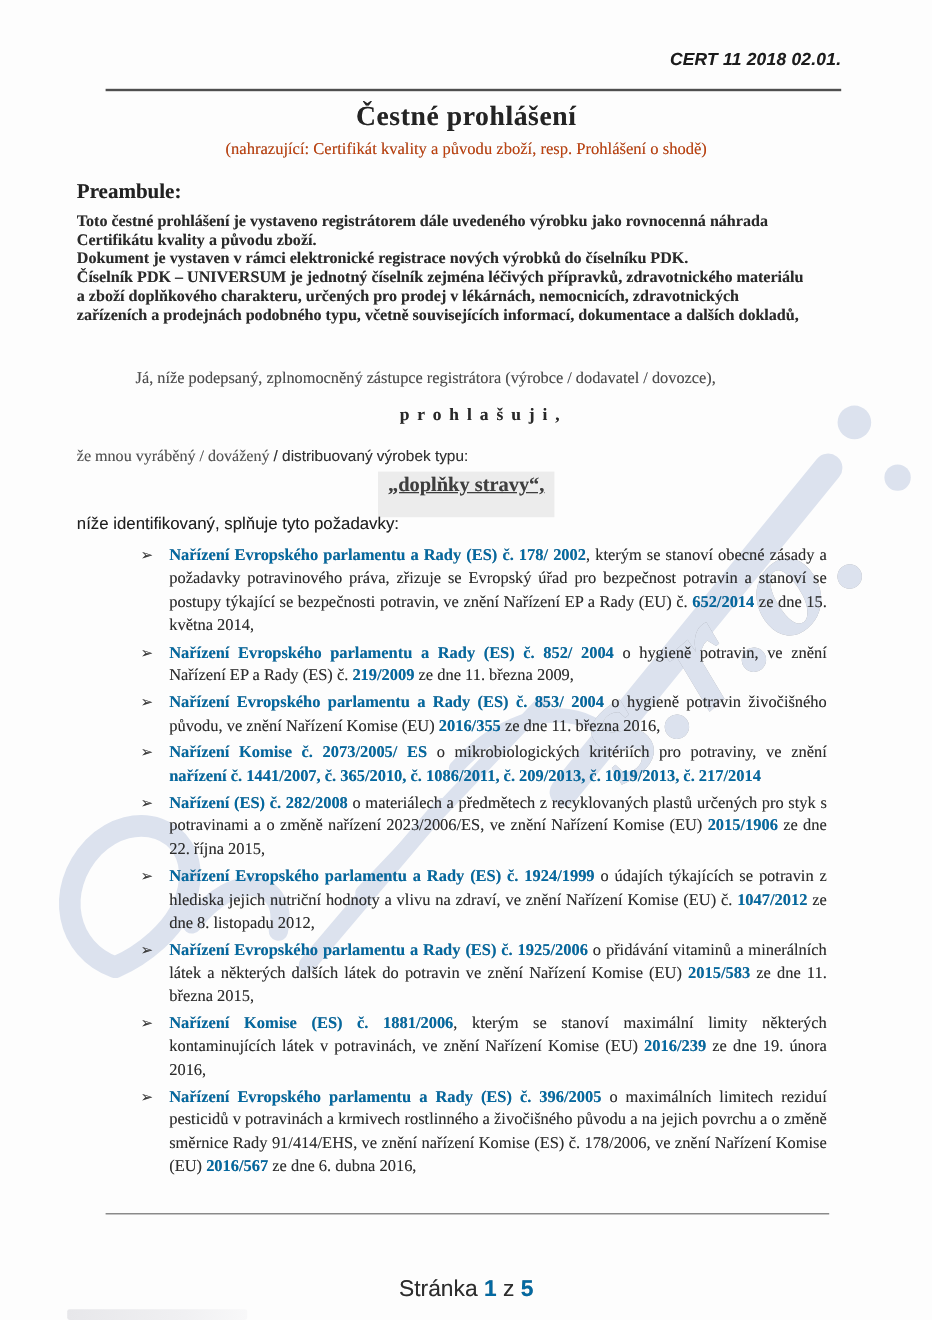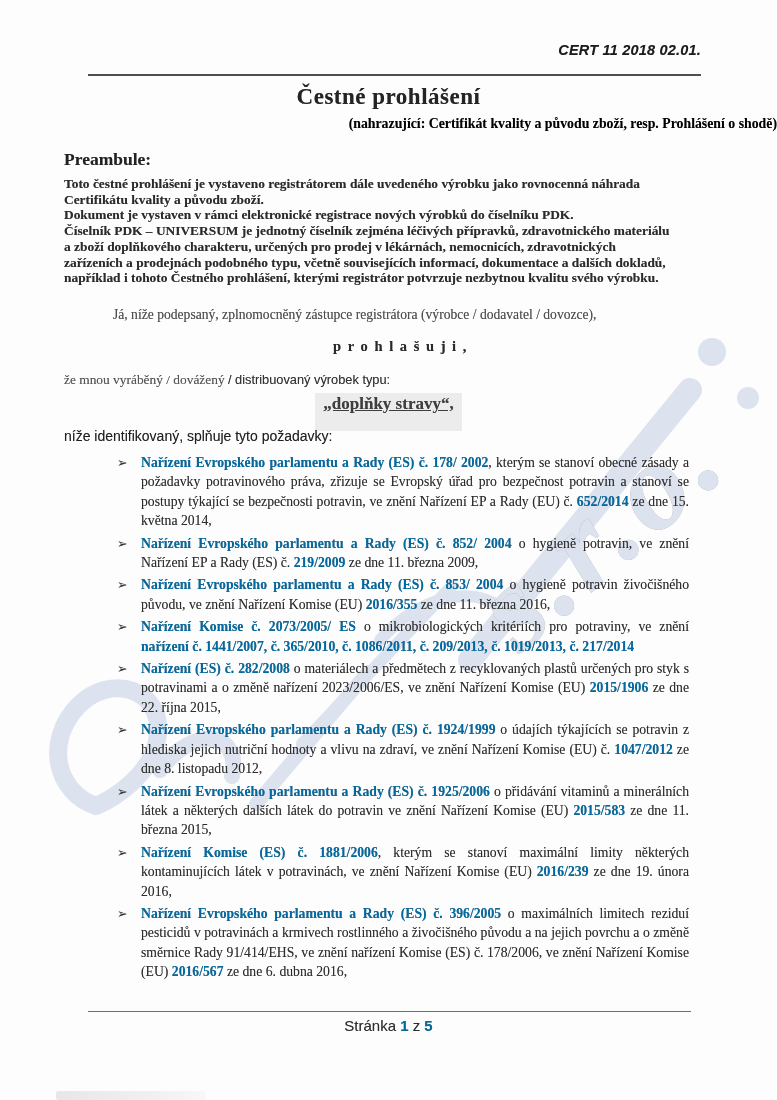--- a/index.html
+++ b/index.html
@@ -10,22 +10,22 @@
   }
   .wm{position:absolute;inset:0;z-index:0;pointer-events:none;}
   .content{position:absolute;inset:0;z-index:1;}
 
   .doc-ref{position:absolute;top:42px;right:76px;font-family:"Liberation Sans",sans-serif;
     font-style:italic;font-weight:600;font-size:14.5px;color:#1c1c1c;letter-spacing:.2px;}
   .top-rule{position:absolute;left:88px;right:76px;top:74px;border-top:2px solid var(--rule,#4f4f4f);}
 
   .title{position:absolute;top:84px;left:0;right:0;text-align:center;
     font-size:23px;font-weight:bold;letter-spacing:.5px;color:#242424;}
-  .subtitle{position:absolute;top:116px;left:0;right:0;text-align:right;
-    font-size:13.8px;font-weight:bold;color:#000000;}
+  .subtitle{position:absolute;top:116px;left:0;right:0;text-align:center;
+    font-size:13.8px;font-weight:normal;color:#c2410c;}
 
   .pre-head{position:absolute;top:149px;left:64px;font-size:17.5px;font-weight:bold;color:#222;}
   .preamble{position:absolute;top:176px;left:64px;right:40px;
     font-size:13.4px;font-weight:bold;line-height:15.7px;color:#2b2b2b;}
 
   .intro{position:absolute;top:307px;left:113px;font-size:13.6px;color:#4e4e4e;}
   .verb{position:absolute;top:338px;left:0;right:0;text-align:center;
     font-size:14.5px;font-weight:bold;letter-spacing:1.5px;color:#292929;padding-left:24px;}
   .product-line{position:absolute;top:372px;left:64px;font-size:13.4px;color:#555;}
   .product-line .sans{font-family:"Liberation Sans",sans-serif;font-size:12.8px;color:#333;}
@@ -36,22 +36,22 @@
     font-size:14px;color:#1f1f1f;}
 
   .bullets{position:absolute;top:453px;left:117px;width:572px;}
   .bullet{display:flex;margin-bottom:3px;}
   .marker{flex:0 0 24px;width:24px;font-family:"DejaVu Sans",sans-serif;font-size:12.5px;
     color:#3a3a3a;padding-top:2px;}
   .btext{flex:1;font-size:13.7px;line-height:19.4px;text-align:justify;color:#2d2d2d;}
   .btext .b,.footer .b{font-weight:bold;color:#0369a1;}
 
   .footer-rule{position:absolute;left:88px;right:86px;top:1011px;border-top:1.5px solid #6e6e6e;}
-  .footer{position:absolute;top:1017px;left:0;right:0;text-align:center;
-    font-family:"Liberation Sans",sans-serif;font-size:15px;color:#2d2d2d;}
+  .footer{position:absolute;top:1064px;left:0;right:0;text-align:center;
+    font-family:"Liberation Sans",sans-serif;font-size:19px;color:#2d2d2d;}
 
   .smudge{position:absolute;top:1091px;left:56px;width:150px;height:9px;border-radius:2px;
     background:linear-gradient(90deg,#e7e7ea,#f0f0f2 65%,#f8f8f9);}
 </style>
 </head>
 <body>
 
 <div class="page">
 
   <svg class="wm" width="777" height="1100" viewBox="0 0 777 1100" aria-hidden="true">
@@ -79,21 +79,20 @@
     <div class="subtitle">(nahrazující: Certifikát kvality a původu zboží, resp. Prohlášení o shodě)</div>
 
     <div class="pre-head">Preambule:</div>
     <div class="preamble">
         <div>Toto čestné prohlášení je vystaveno registrátorem dále uvedeného výrobku jako rovnocenná náhrada</div>
         <div>Certifikátu kvality a původu zboží.</div>
         <div>Dokument je vystaven v rámci elektronické registrace nových výrobků do číselníku PDK.</div>
         <div>Číselník PDK – UNIVERSUM je jednotný číselník zejména léčivých přípravků, zdravotnického materiálu</div>
         <div>a zboží doplňkového charakteru, určených pro prodej v lékárnách, nemocnicích, zdravotnických</div>
         <div>zařízeních a prodejnách podobného typu, včetně souvisejících informací, dokumentace a dalších dokladů,</div>
-        <div>například i tohoto Čestného prohlášení, kterými registrátor potvrzuje nezbytnou kvalitu svého výrobku.</div>
       </div>
 
     <div class="intro">Já, níže podepsaný, zplnomocněný zástupce registrátora (výrobce / dodavatel / dovozce),</div>
     <div class="verb">p r o h l a š u j i ,</div>
 
     <div class="product-line">
       <span class="serif">že mnou vyráběný / dovážený </span><span class="sans"> / distribuovaný výrobek typu:</span>
     </div>
 
     <div class="product-type">

